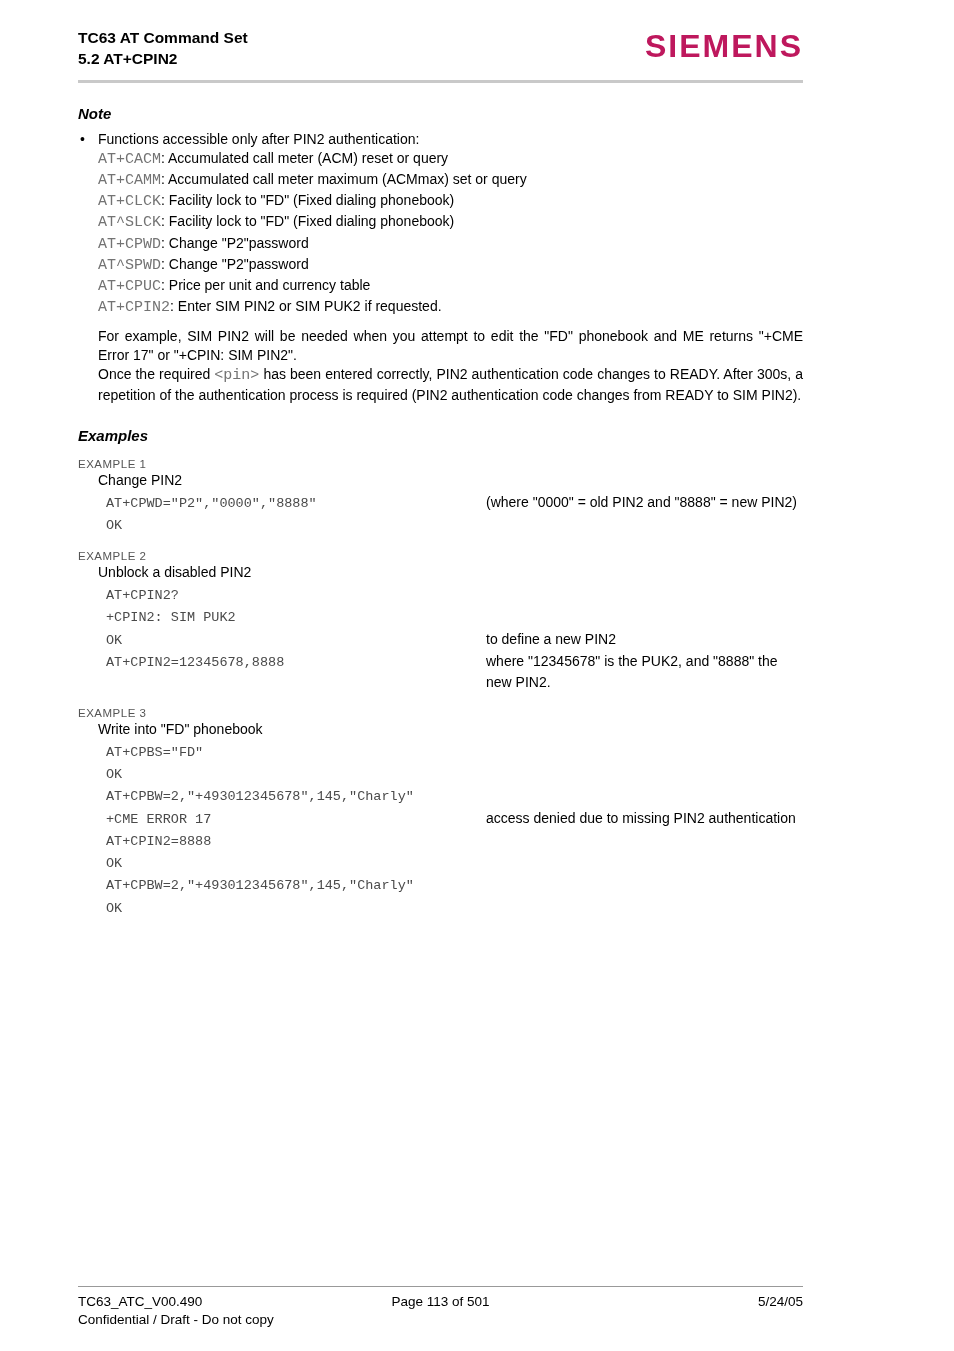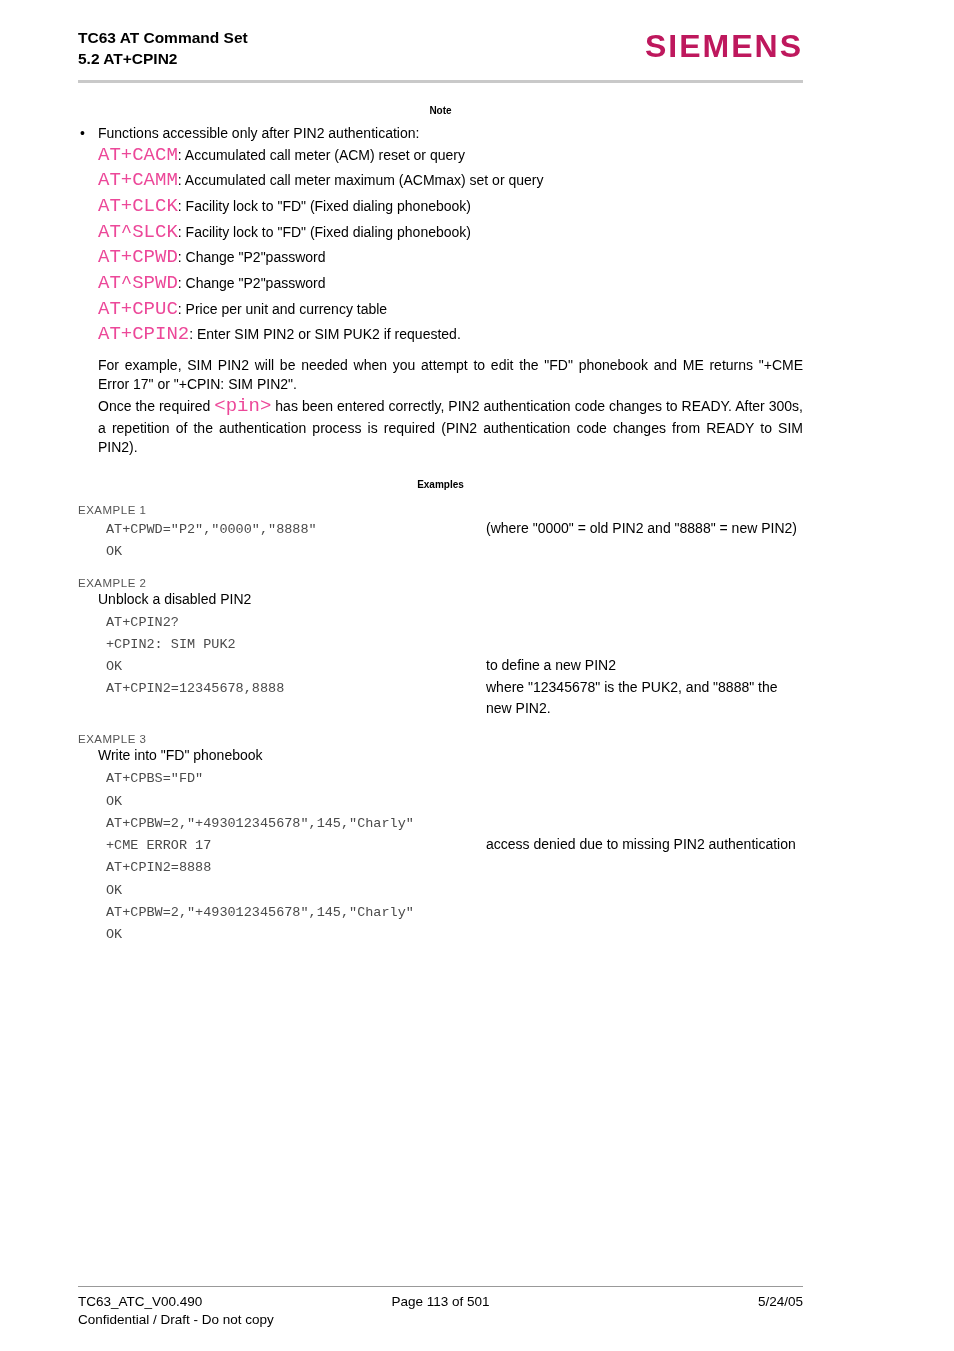--- a/index.html
+++ b/index.html
@@ -35,44 +35,44 @@
     font-size: 32px;
     letter-spacing: 2px;
     color: #be185d;
   }
   .header-rule {
     border: none;
     border-top: 3px solid #c9c9c9;
     margin: 10px 0 22px 0;
   }
   .sec-head {
+    font-style: italic;
     font-weight: bold;
-    font-size: 10px;
+    font-size: 15px;
     margin: 20px 0 8px 0;
-    text-align: center;
   }
   .bullet-row {
     display: flex;
     align-items: flex-start;
     margin-left: 2px;
   }
   .bullet-dot {
     width: 18px;
     font-size: 14px;
     color: #000;
     line-height: 1.35;
   }
   .bullet-body {
     flex: 1;
     line-height: 1.35;
   }
   .at-link {
     font-family: "Courier New", Courier, monospace;
-    color: #ec4899;
-    font-size: 19px;
+    color: #737373;
+    font-size: 15px;
   }
   .mono {
     font-family: "Courier New", Courier, monospace;
     color: #4a4a4a;
     font-size: 13.5px;
     white-space: pre;
   }
   .para {
     margin: 8px 0 0 20px;
     line-height: 1.35;
@@ -158,20 +158,21 @@
   </div>
 
   <div class="para">For example, SIM PIN2 will be needed when you attempt to edit the "FD" phonebook and ME returns "+CME Error 17" or "+CPIN: SIM PIN2".</div>
   <div class="para" style="margin-top:0;">
     <span>Once the required </span><span class="at-link">&lt;pin&gt;</span><span> has been entered correctly, PIN2 authentication code changes to READY. After 300s, a repetition of the authentication process is required (PIN2 authentication code changes from READY to SIM PIN2).</span>
   </div>
 
   <div class="sec-head" style="margin-top:22px;">Examples</div>
 
   <div class="ex-label">EXAMPLE 1</div>
+  <div class="ex-title">Change PIN2</div>
   <div class="code-block">
     <div class="code-line">
       <div class="code-left"><span class="mono">AT+CPWD="P2","0000","8888"</span></div>
       <div class="code-right">(where "0000" = old PIN2 and "8888" = new PIN2)</div>
     </div>
     <div class="code-line">
       <div class="code-left"><span class="mono">OK</span></div>
       <div class="code-right"></div>
     </div>
   </div>

